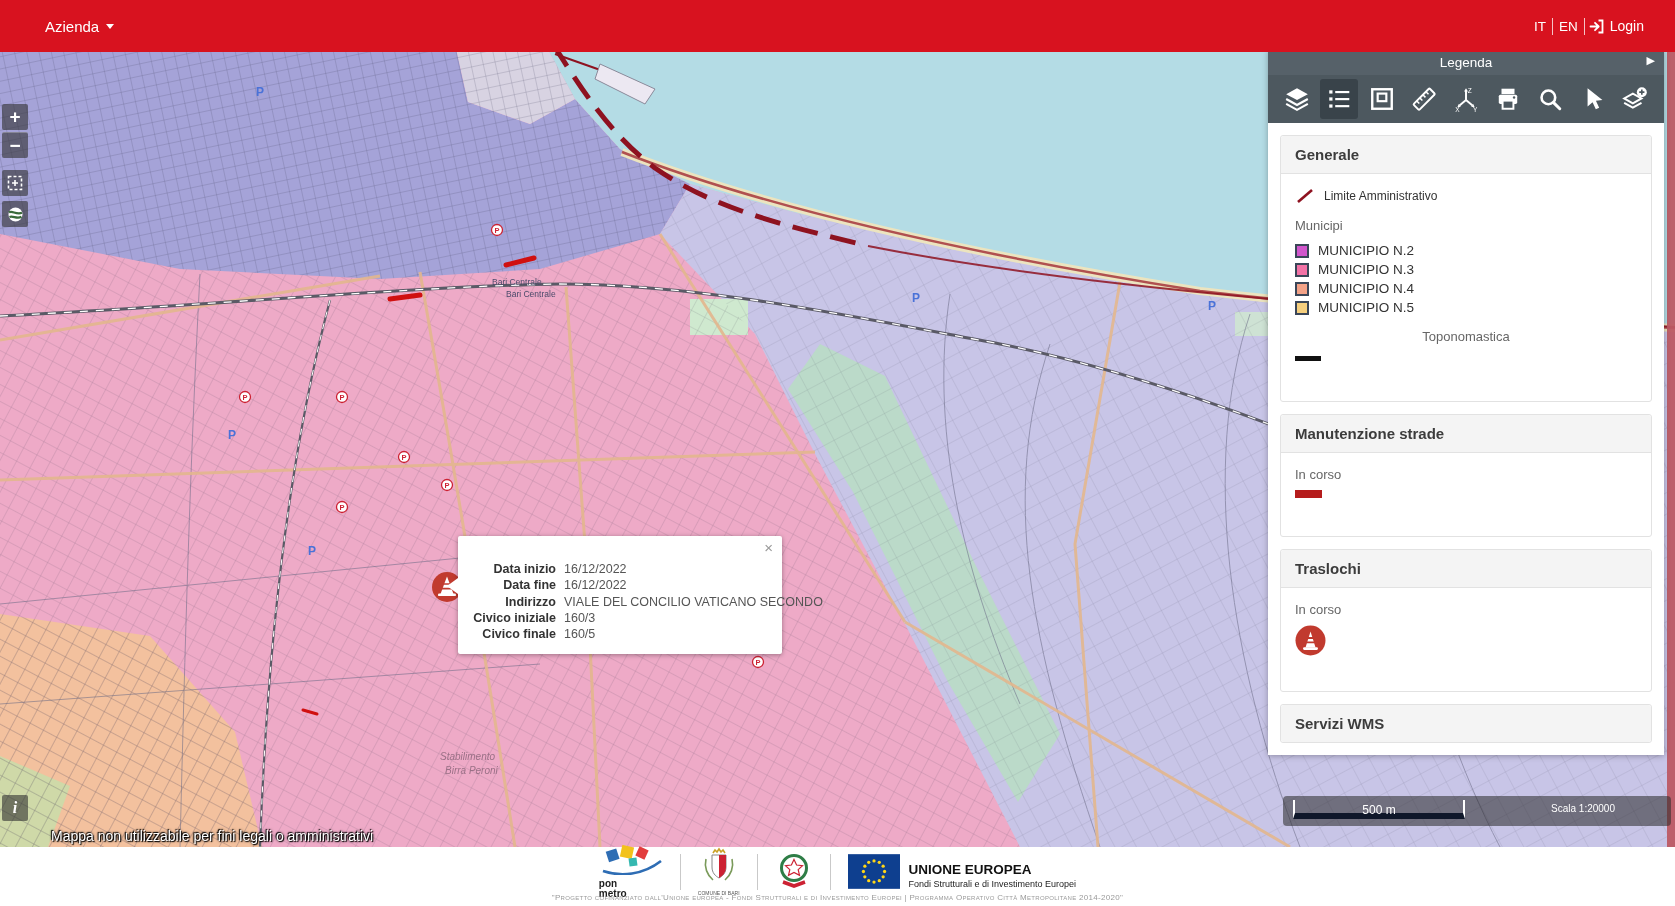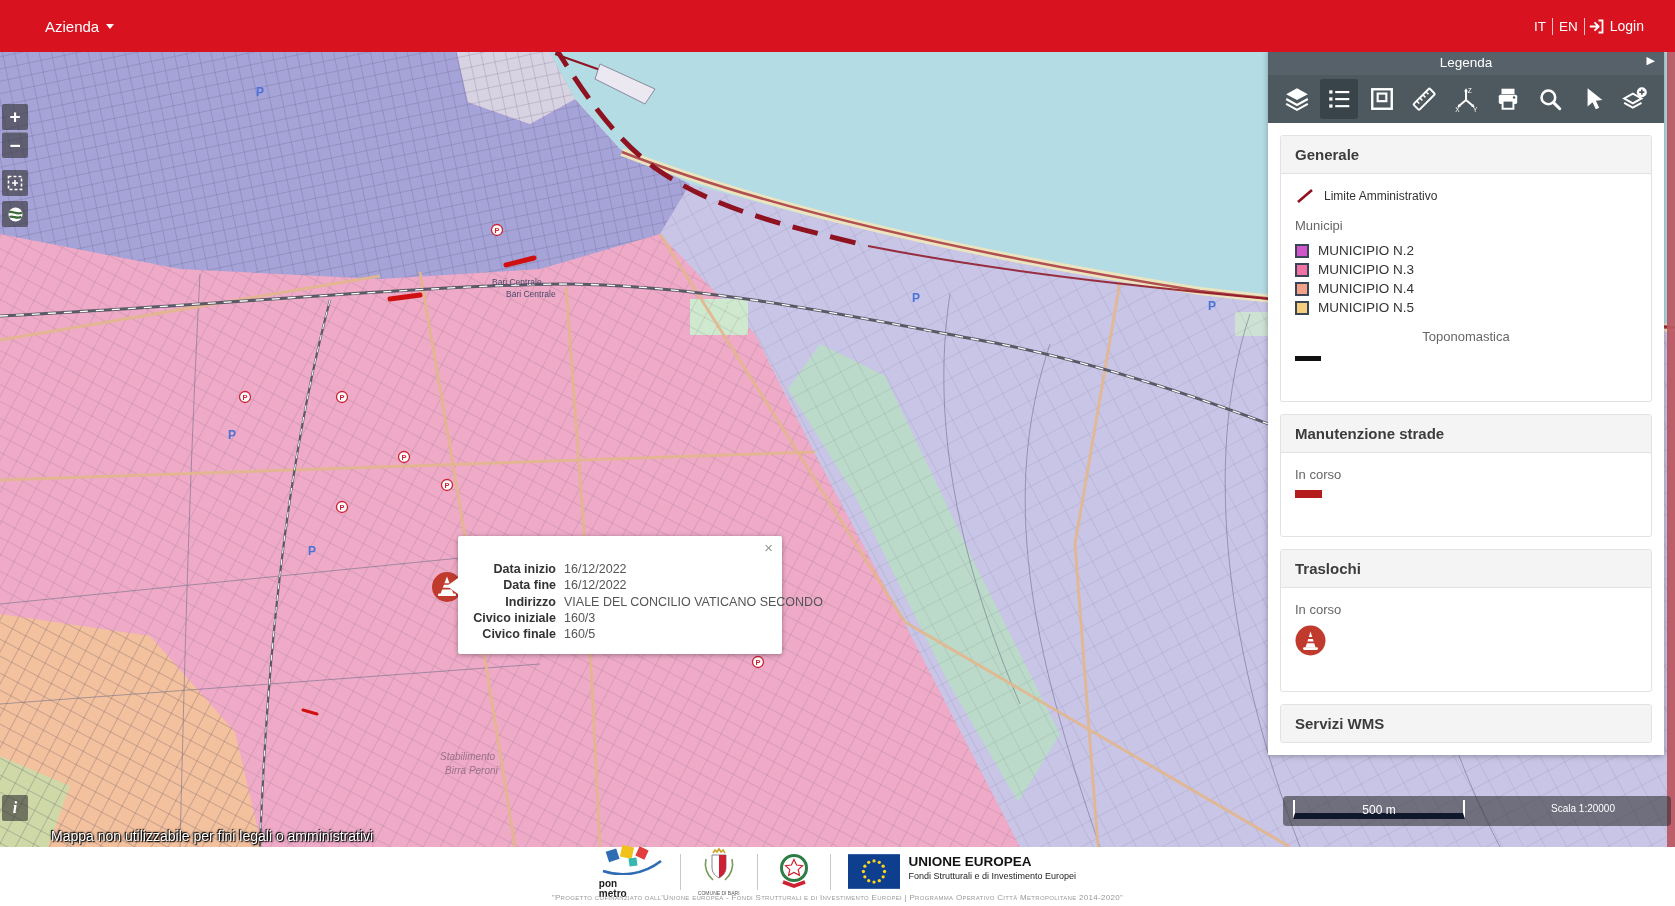--- a/index.html
+++ b/index.html
@@ -96,21 +96,21 @@
   .cone-badge { margin:2px 0 22px 0; }
   .card.servizi { margin-bottom:0; }
   .card.servizi .card-header { border-bottom:none; border-radius:3px; }
 
   
   .footer { position:absolute; left:0; top:847px; width:1675px; height:59px; background:#fff; }
   .logo-row { display:flex; align-items:center; justify-content:center; gap:17px;
               padding-top:3px; height:46px; }
   .logo-sep { width:1px; height:36px; background:#c9c9c9; }
   .pon-text { font-size:10px; font-weight:bold; color:#1c1c1c; line-height:10px; }
-  .eu-logo { display:flex; align-items:flex-start; gap:9px; }
+  .eu-logo { display:flex; align-items:flex-end; gap:9px; }
   .eu-text .eu-title { font-size:13.5px; font-weight:bold; color:#111; }
   .eu-text .eu-sub { font-size:9px; color:#222; margin-top:2px; }
   .bari-caption { font-size:5px; color:#555; text-align:center; margin-top:1px; }
   .footer-caption { text-align:center; font-size:8px; color:#9a9a9a;
                     font-variant:small-caps; letter-spacing:.3px; }
 </style>
 </head>
 <body>
 
 <div id="app">

